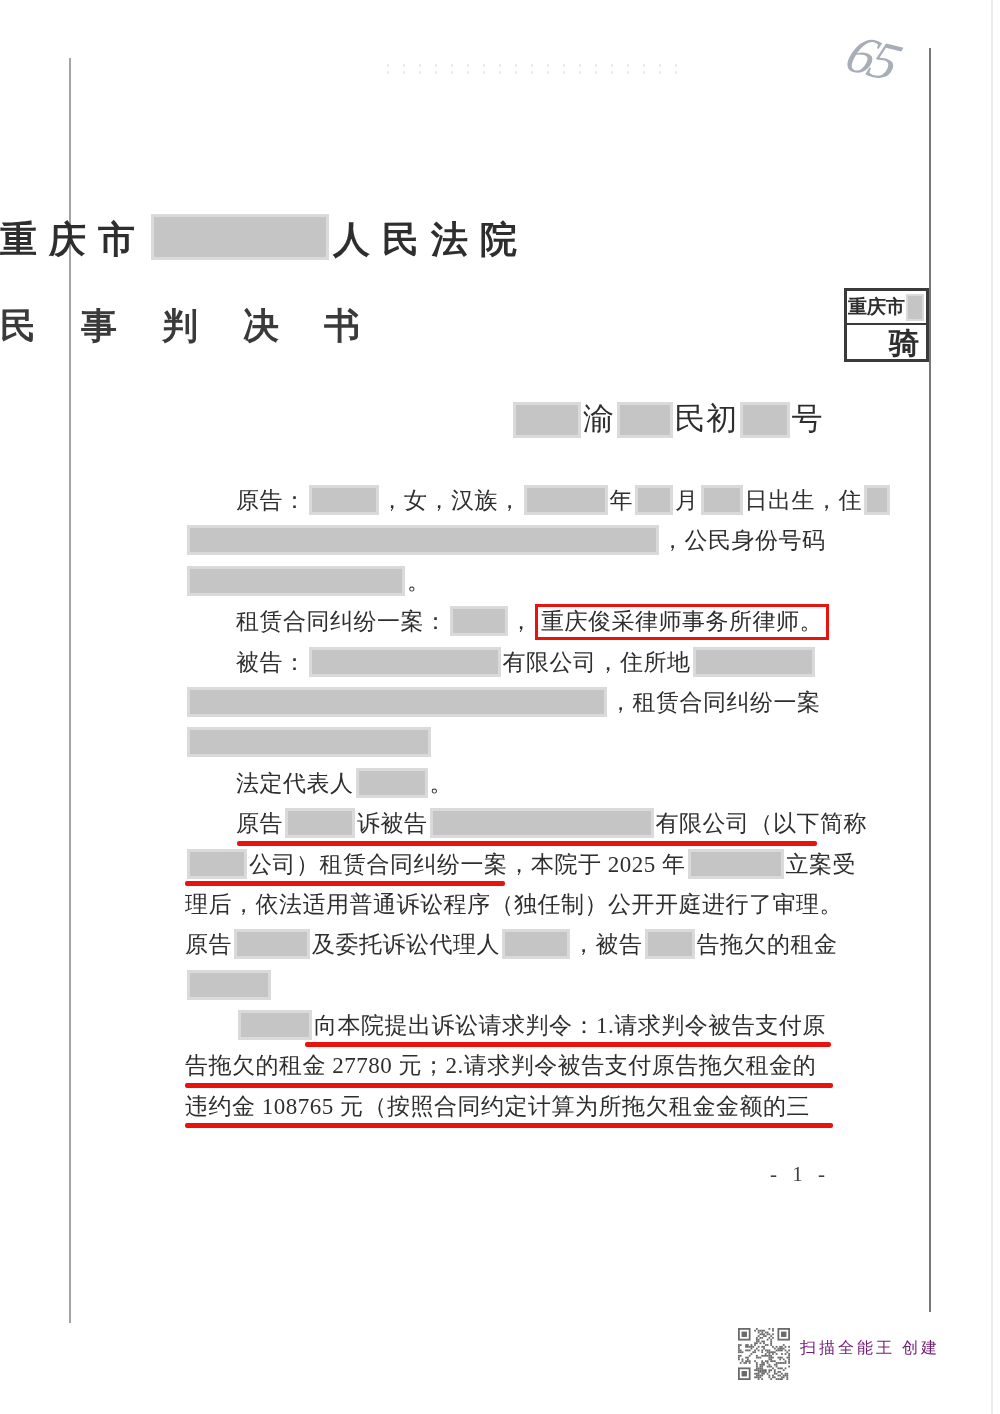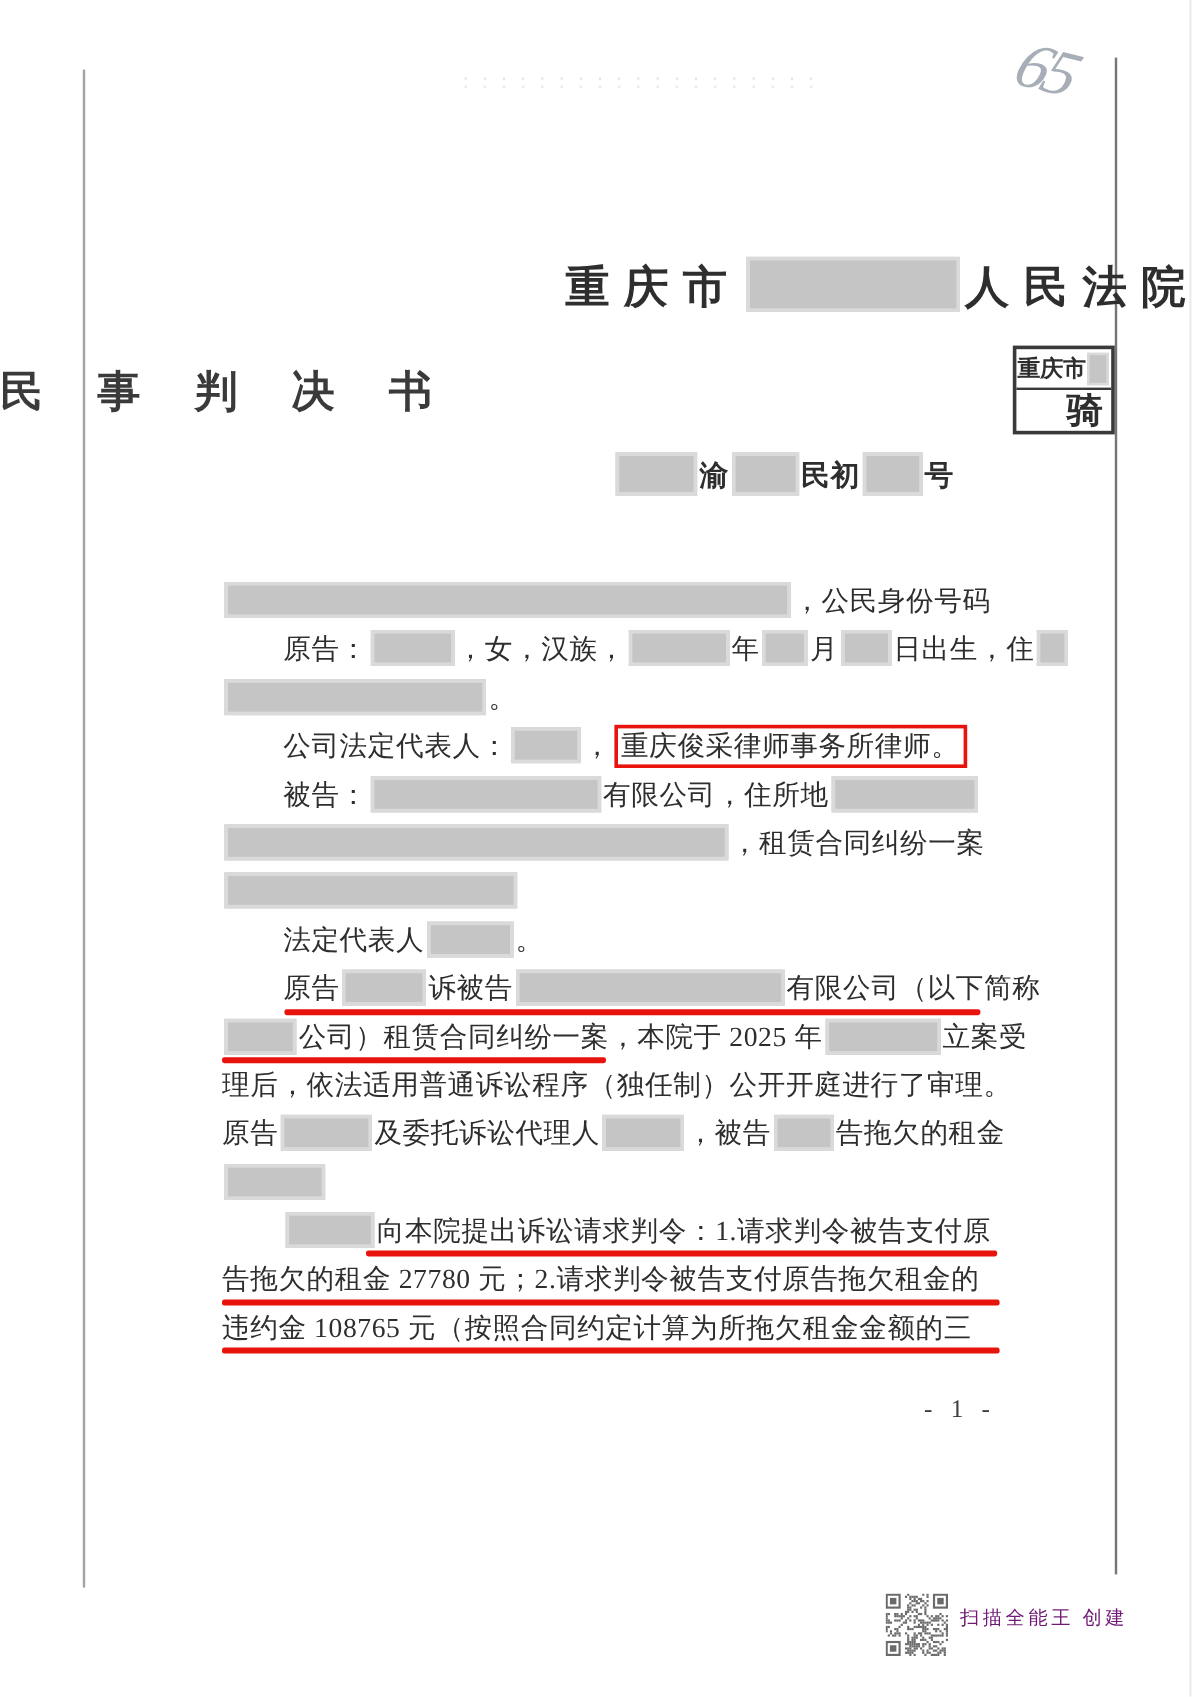--- a/index.html
+++ b/index.html
@@ -17,27 +17,27 @@
   .hand-num{position:absolute;left:848px;top:32px;width:90px;font-size:54px;color:#99a0ab;
     font-style:italic;transform:rotate(14deg) skewX(-10deg);letter-spacing:-4px;opacity:.85;}
   
   .stamp{position:absolute;left:844px;top:288px;width:85px;height:74px;border:3px solid #3a3a3a;
     box-sizing:border-box;display:flex;flex-direction:column;background:#fff;}
   .stamp-row1{flex:0 0 32px;border-bottom:2px solid #3a3a3a;display:flex;align-items:center;
     font-size:19px;font-weight:bold;letter-spacing:0;padding-left:1px;white-space:nowrap;}
   .stamp-row1 .redact{width:25px;height:23px;margin-left:1px;border-width:2px;vertical-align:-5px;}
   .stamp-row2{flex:1;text-align:right;padding-right:7px;font-size:30px;font-weight:bold;line-height:36px;}
   
-  .court-line{position:absolute;left:0;top:214px;width:1000px;text-align:right;font-size:37px;
+  .court-line{position:absolute;left:0;top:214px;width:1000px;text-align:left;font-size:37px;
     font-weight:600;letter-spacing:12px;white-space:nowrap;}
   .court-line .redact{width:172px;height:40px;vertical-align:-8px;margin:0 4px;}
   .doc-type{position:absolute;left:0;top:302px;width:1000px;text-align:left;font-size:36px;
     font-weight:600;letter-spacing:18px;margin-right:-18px;color:#3a3a3a;white-space:nowrap;}
   
-  .case-line{position:absolute;left:511px;top:377px;font-size:24px;letter-spacing:.5px;white-space:nowrap;font-weight:bold;}
+  .case-line{position:absolute;left:511px;top:398px;font-size:31px;letter-spacing:.5px;white-space:nowrap;}
   .case-line .redact{height:30px;vertical-align:-9px;}
   
   .body-lines{position:absolute;left:185px;top:481px;width:664px;font-size:23px;letter-spacing:.5px;}
   .line{position:relative;height:40.4px;line-height:40.4px;white-space:nowrap;}
   .line.indent{padding-left:51px;}
   .redact{display:inline-block;background:#c5c5c5;border:3px solid #dadada;height:24px;
     vertical-align:-7px;margin:0 2px;box-sizing:content-box;}
   .red-frame{display:inline-block;border:3px solid #e8130d;padding:0 3px;margin-left:2px;line-height:30px;}
   .red-underline{position:absolute;bottom:-1px;height:5px;background:#e8130d;border-radius:2px;}
   
@@ -66,24 +66,24 @@
     <div class="stamp-row2">骑</div>
   </div>
 
   <div class="court-line"><span>重庆市</span><span class="redact" style="width: 172px;"></span><span>人民法院</span></div>
 
   <div class="doc-type">民 事 判 决 书</div>
 
   <div class="case-line"><span class="redact" style="width: 62px;"></span><span>渝</span><span class="redact" style="width: 50px;"></span><span>民初</span><span class="redact" style="width: 44px;"></span><span>号</span></div>
 
   <div class="body-lines">
+      <div class="line indent"><span>原告：</span><span class="redact" style="width: 64px;"></span><span>，女，汉族，</span><span class="redact" style="width: 78px;"></span><span>年</span><span class="redact" style="width: 32px;"></span><span>月</span><span class="redact" style="width: 36px;"></span><span>日出生，住</span><span class="redact" style="width: 20px;"></span></div>
       <div class="line"><span class="redact" style="width: 466px;"></span><span>，公民身份号码</span></div>
-      <div class="line indent"><span>原告：</span><span class="redact" style="width: 64px;"></span><span>，女，汉族，</span><span class="redact" style="width: 78px;"></span><span>年</span><span class="redact" style="width: 32px;"></span><span>月</span><span class="redact" style="width: 36px;"></span><span>日出生，住</span><span class="redact" style="width: 20px;"></span></div>
       <div class="line"><span class="redact" style="width: 212px;"></span><span>。</span></div>
-      <div class="line indent"><span>公司法定代表人：</span><span class="redact" style="width: 52px;"></span><span>，</span><span class="red-frame">重庆俊采律师事务所律师。</span></div>
+      <div class="line indent"><span>租赁合同纠纷一案：</span><span class="redact" style="width: 52px;"></span><span>，</span><span class="red-frame">重庆俊采律师事务所律师。</span></div>
       <div class="line indent"><span>被告：</span><span class="redact" style="width: 186px;"></span><span>有限公司，住所地</span><span class="redact" style="width: 116px;"></span></div>
       <div class="line"><span class="redact" style="width: 414px;"></span><span>，租赁合同纠纷一案</span></div>
       <div class="line"><span class="redact" style="width: 238px;"></span></div>
       <div class="line indent"><span>法定代表人</span><span class="redact" style="width: 66px;"></span><span>。</span></div>
       <div class="line indent"><span>原告</span><span class="redact" style="width: 64px;"></span><span>诉被告</span><span class="redact" style="width: 218px;"></span><span>有限公司（以下简称</span><div class="red-underline" style="left: 52px; width: 580px;"></div></div>
       <div class="line"><span class="redact" style="width: 54px;"></span><span>公司）租赁合同纠纷一案，本院于 2025 年</span><span class="redact" style="width: 90px;"></span><span>立案受</span><div class="red-underline" style="left: 0px; width: 320px;"></div></div>
       <div class="line"><span>理后，依法适用普通诉讼程序（独任制）公开开庭进行了审理。</span></div>
       <div class="line"><span>原告</span><span class="redact" style="width: 70px;"></span><span>及委托诉讼代理人</span><span class="redact" style="width: 62px;"></span><span>，被告</span><span class="redact" style="width: 44px;"></span><span>告拖欠的租金</span></div>
       <div class="line"><span class="redact" style="width: 78px;"></span></div>
       <div class="line indent"><span class="redact" style="width: 68px;"></span><span>向本院提出诉讼请求判令：1.请求判令被告支付原</span><div class="red-underline" style="left: 120px; width: 526px;"></div></div>

